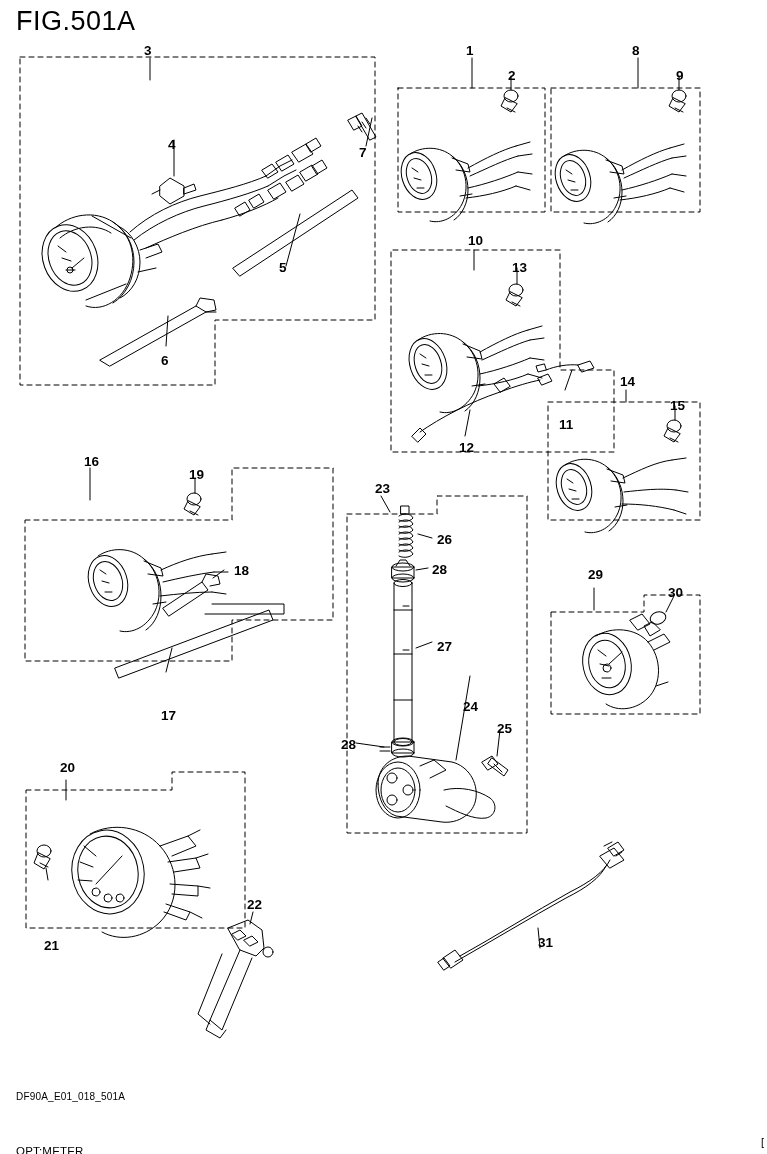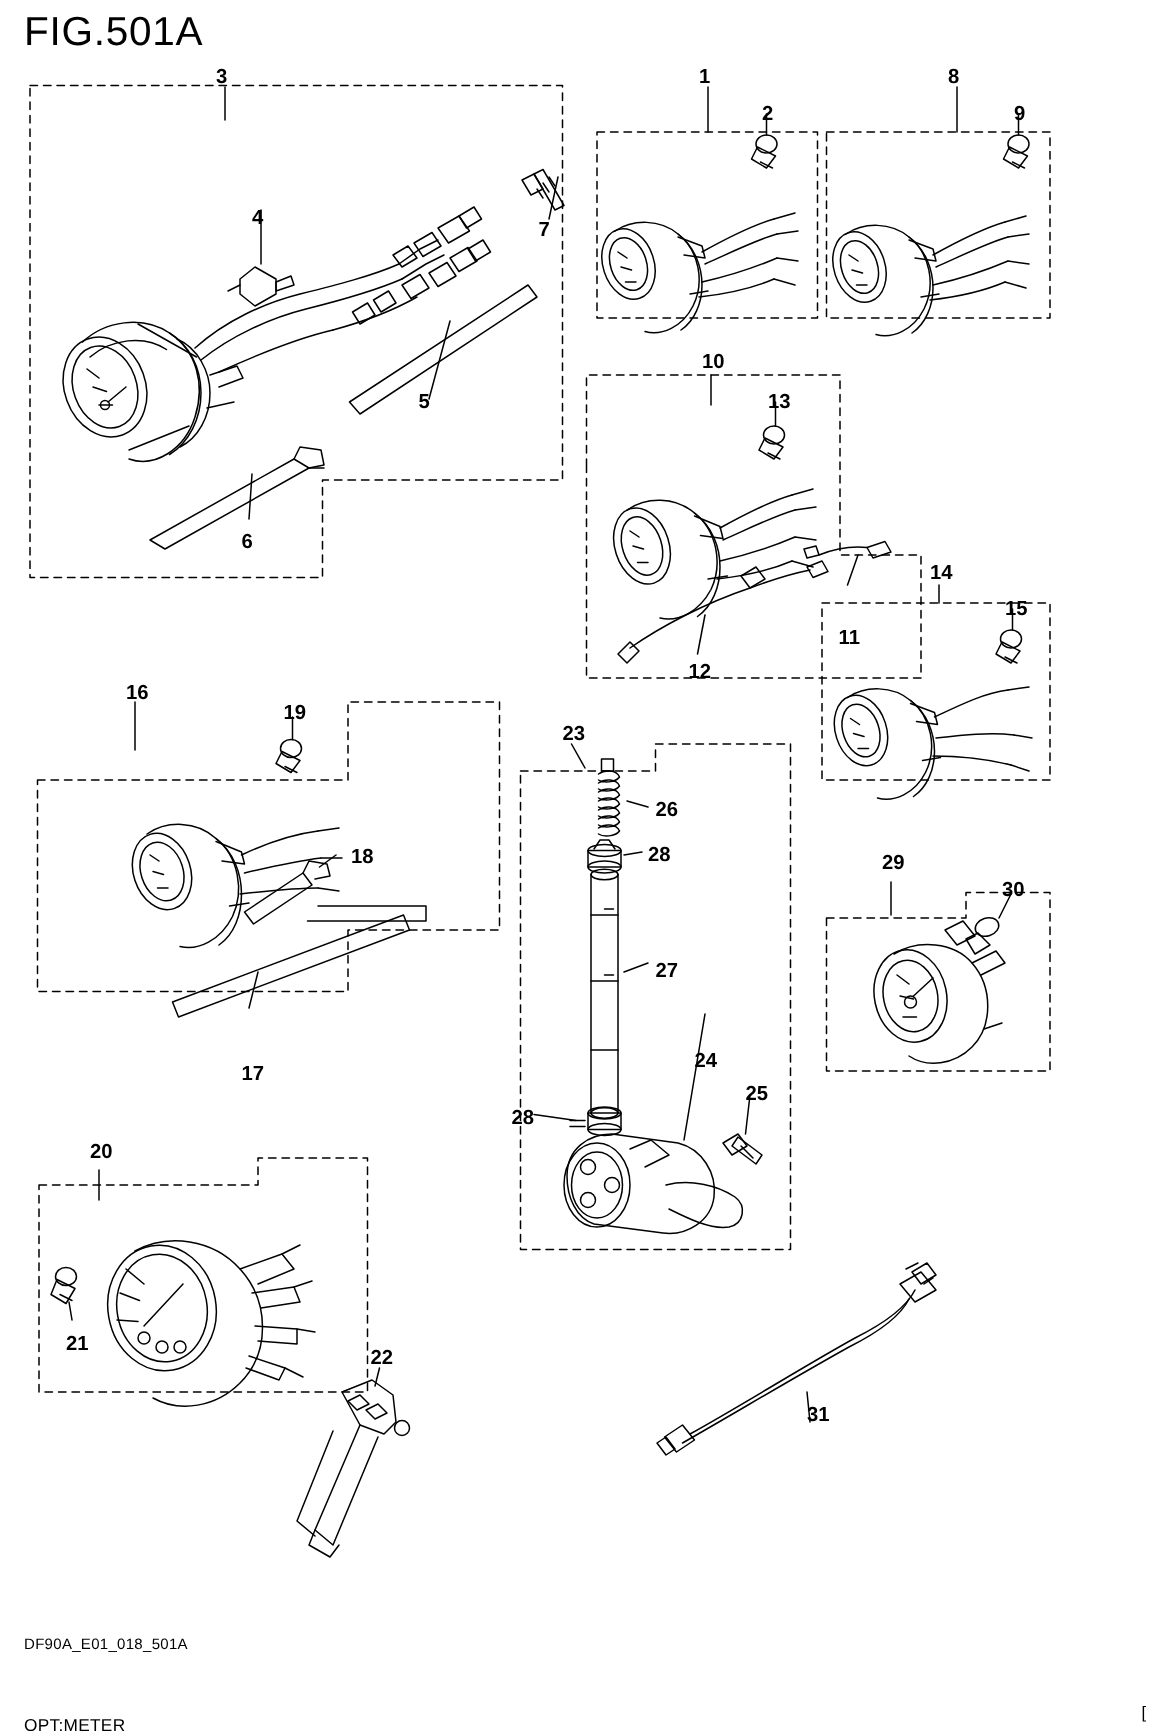--- a/index.html
+++ b/index.html
@@ -445,21 +445,21 @@
   <div class="callout" style="left:234px; top:564px;">18</div>
   <div class="callout" style="left:432px; top:563px;">28</div>
   <div class="callout" style="left:588px; top:568px;">29</div>
   <div class="callout" style="left:668px; top:586px;">30</div>
   <div class="callout" style="left:437px; top:640px;">27</div>
   <div class="callout" style="left:161px; top:709px;">17</div>
   <div class="callout" style="left:463px; top:684px;margin-top:16px;">24</div>
   <div class="callout" style="left:497px; top:722px;">25</div>
   <div class="callout" style="left:341px; top:738px;">28</div>
   <div class="callout" style="left:60px;  top:761px;">20</div>
-  <div class="callout" style="left:44px;  top:889px;">21</div>
+  <div class="callout" style="left:44px;  top:939px;">21</div>
   <div class="callout" style="left:247px; top:898px;">22</div>
   <div class="callout" style="left:538px; top:936px;">31</div>
 
   <div class="footer-code">DF90A_E01_018_501A</div>
   <div class="footer-label">OPT:METER</div>
   <div class="corner-mark">[</div>
 
 </div>
 
 </body></html>

